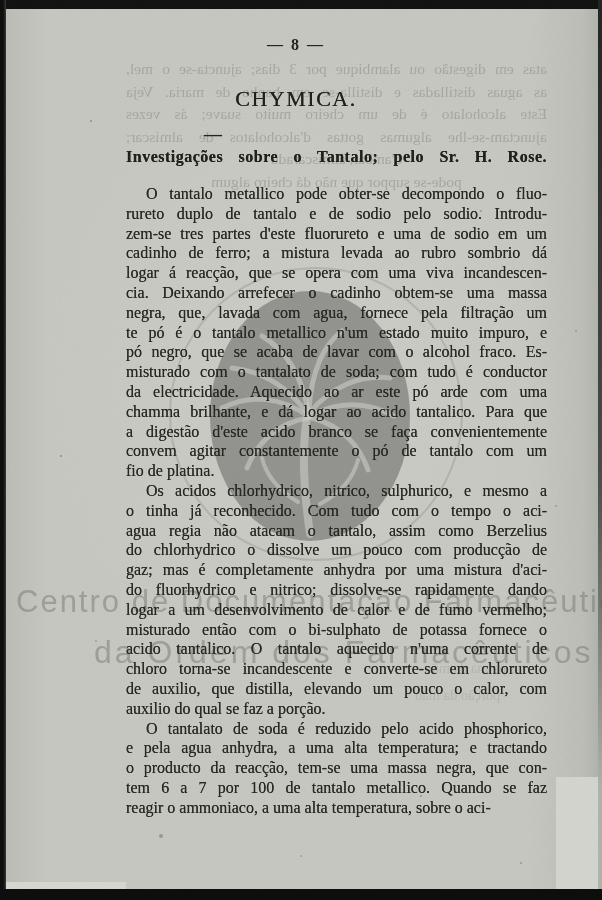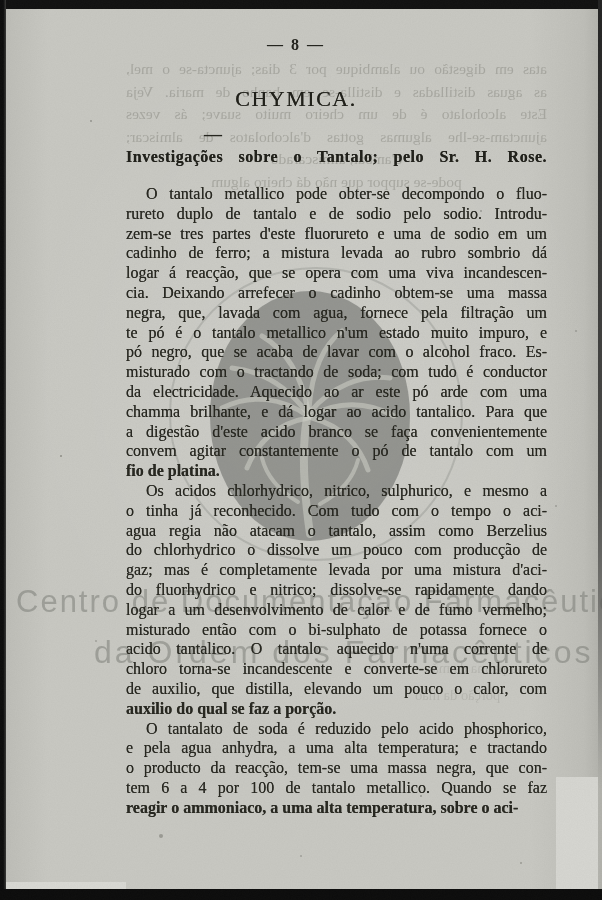--- a/index.html
+++ b/index.html
@@ -31,21 +31,21 @@
     font-weight:bold; font-size:16px; letter-spacing:0.5px; word-spacing:3px;
     color:#1f1f19; text-align:justify; text-align-last:justify;
     text-shadow:0 0 0.6px rgba(25,25,20,0.85); z-index:12; }
 
   
   .body-text { position:absolute; left:126px; top:184px; width:421px;
     font-size:16px; line-height:19.8px; color:#26261f;
     text-shadow:0 0 0.55px rgba(30,30,24,0.75); z-index:12; }
   .body-text .line { text-align:justify; text-align-last:justify; }
   .body-text .line.first { text-indent:20px; }
-  .body-text .line.last  { text-align-last:left;font-weight:bold; }
+  .body-text .line.last  { text-align-last:left; }
 
   
   .ghost-block { position:absolute; left:126px; top:58px; width:421px;
     font-size:15.5px; line-height:22.5px; color:#a0a099; opacity:0.78;
     filter:blur(0.7px); z-index:6; }
   .ghost-block .ghost-line { transform:scaleX(-1); text-align:justify; text-align-last:justify; }
   .ghost-block .ghost-line.short { text-align-last:center; }
   .ghost-frag { position:absolute; font-size:14.5px; color:#a3a39c; opacity:0.45;
     filter:blur(0.7px); transform:scaleX(-1); white-space:nowrap; z-index:6; }
   .ghost-frag.f1 { left:425px; top:660px; }
@@ -111,42 +111,42 @@
   <div class="body-text">
       <div class="line first">O tantalo metallico pode obter-se decompondo o fluo-</div>
       <div class="line">rureto duplo de tantalo e de sodio pelo sodio. Introdu-</div>
       <div class="line">zem-se tres partes d'este fluorureto e uma de sodio em um</div>
       <div class="line">cadinho de ferro; a mistura levada ao rubro sombrio dá</div>
       <div class="line">logar á reacção, que se opera com uma viva incandescen-</div>
       <div class="line">cia. Deixando arrefecer o cadinho obtem-se uma massa</div>
       <div class="line">negra, que, lavada com agua, fornece pela filtração um</div>
       <div class="line">te pó é o tantalo metallico n'um estado muito impuro, e</div>
       <div class="line">pó negro, que se acaba de lavar com o alcohol fraco. Es-</div>
-      <div class="line">misturado com o tractando de soda; com tudo é conductor</div>
+      <div class="line">misturado com o tantalato de soda; com tudo é conductor</div>
       <div class="line">da electricidade. Aquecido ao ar este pó arde com uma</div>
       <div class="line">chamma brilhante, e dá logar ao acido tantalico. Para que</div>
       <div class="line">a digestão d'este acido branco se faça convenientemente</div>
       <div class="line">convem agitar constantemente o pó de tantalo com um</div>
       <div class="line last">fio de platina.</div>
       <div class="line first">Os acidos chlorhydrico, nitrico, sulphurico, e mesmo a</div>
       <div class="line">o tinha já reconhecido. Com tudo com o tempo o aci-</div>
       <div class="line">agua regia não atacam o tantalo, assim como Berzelius</div>
       <div class="line">do chlorhydrico o dissolve um pouco com producção de</div>
-      <div class="line">gaz; mas é completamente levada por uma mistura d'aci-</div>
+      <div class="line">gaz; mas é completamente anhydra por uma mistura d'aci-</div>
       <div class="line">do fluorhydrico e nitrico; dissolve-se rapidamente dando</div>
       <div class="line">logar a um desenvolvimento de calor e de fumo vermelho;</div>
       <div class="line">misturado então com o bi-sulphato de potassa fornece o</div>
       <div class="line">acido tantalico. O tantalo aquecido n'uma corrente de</div>
       <div class="line">chloro torna-se incandescente e converte-se em chlorureto</div>
       <div class="line">de auxilio, que distilla, elevando um pouco o calor, com</div>
       <div class="line last">auxilio do qual se faz a porção.</div>
       <div class="line first">O tantalato de soda é reduzido pelo acido phosphorico,</div>
       <div class="line">e pela agua anhydra, a uma alta temperatura; e tractando</div>
       <div class="line">o producto da reacção, tem-se uma massa negra, que con-</div>
-      <div class="line">tem 6 a 4 por 100 de tantalo metallico. Quando se faz</div>
+      <div class="line">tem 6 a 7 por 100 de tantalo metallico. Quando se faz</div>
       <div class="line last">reagir o ammoniaco, a uma alta temperatura, sobre o aci-</div>
     </div>
 
   <div class="specks"></div>
 
   <div class="edge-top"></div>
   <div class="edge-left"></div>
   <div class="edge-bottom"></div>
   <div class="edge-right"></div>
   <div class="corner-light"></div>

